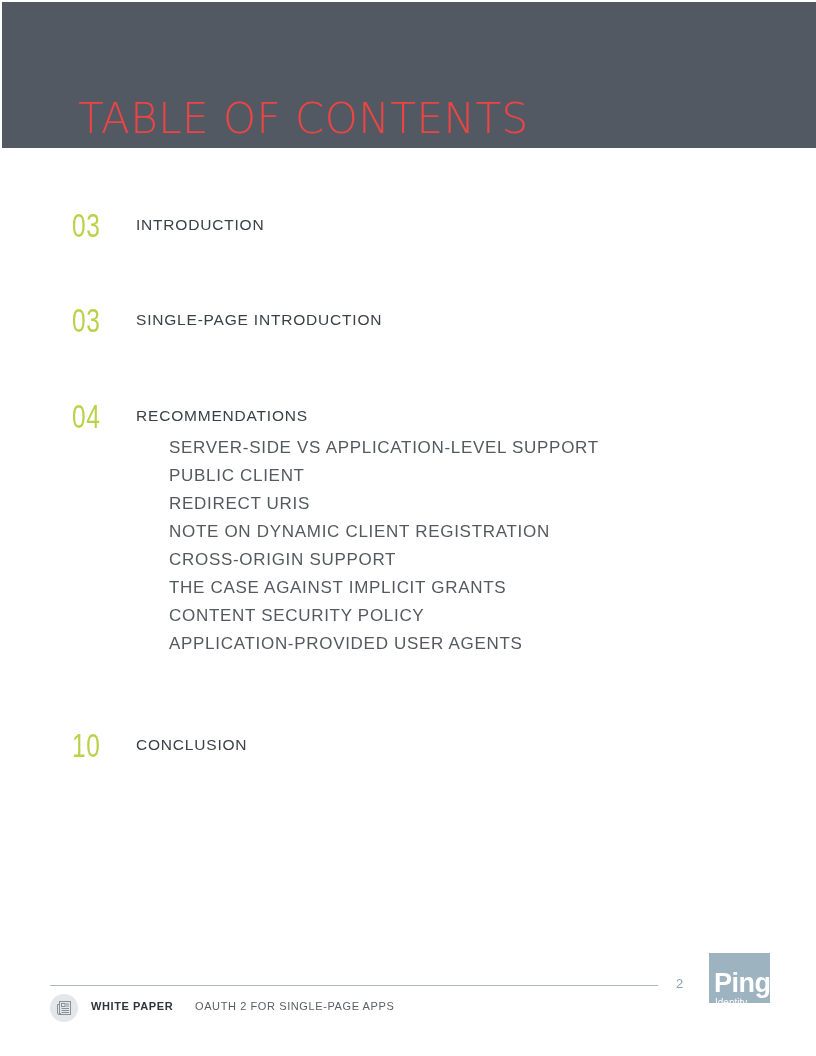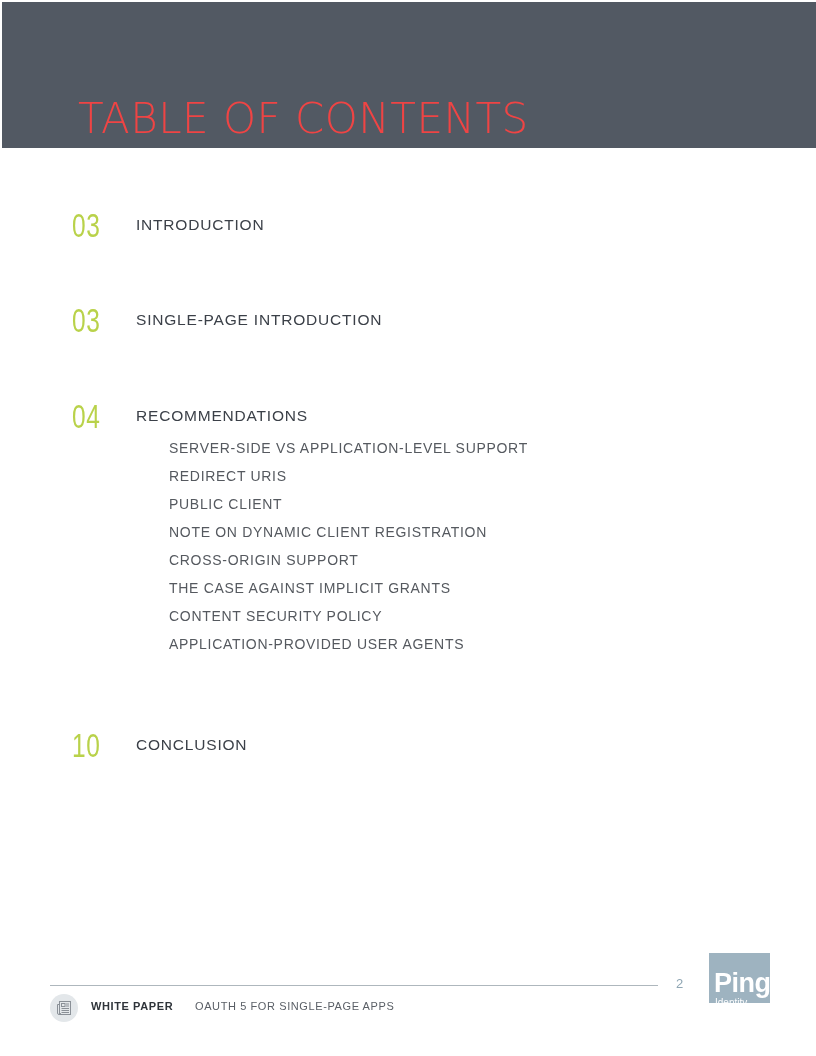--- a/index.html
+++ b/index.html
@@ -22,21 +22,21 @@
       position: absolute; left: 72px; font-family: "Liberation Sans Narrow", "Liberation Sans", sans-serif;
       font-size: 34px; color: #b9d24a; line-height: 40px; transform: scaleX(0.72);
       transform-origin: left center; letter-spacing: 1px;
     }
     .toc-label {
       position: absolute; left: 136px; font-size: 15.5px; color: #3b4048;
       letter-spacing: 0.8px; line-height: 20px; font-weight: 500;
     }
     .sub-list { position: absolute; left: 169px; top: 437px; margin: 0; padding: 0; list-style: none; }
     .sub-item {
-      height: 28px; line-height: 22px; font-size: 14px; color: #55595f;
+      height: 28px; line-height: 22px; font-size: 17px; color: #55595f;
       letter-spacing: 0.7px;
     }
     .footer-rule {
       position: absolute; left: 50px; top: 985px; width: 608px; height: 1px; background: #aeb7bd;
     }
     .page-number {
       position: absolute; left: 676px; top: 976px; font-size: 13px; color: #8fa6b3;
     }
     .ping-logo {
       position: absolute; left: 709px; top: 953px; width: 61px; height: 50px; background: #9eb3c0;
@@ -79,22 +79,22 @@
     <span class="toc-label" style="top:10px;">SINGLE-PAGE INTRODUCTION</span>
   </div>
 
   <div class="toc-entry" style="top:396px;">
     <span class="toc-num" style="top:0;">04</span>
     <span class="toc-label" style="top:10px;">RECOMMENDATIONS</span>
   </div>
 
   <ul class="sub-list">
     <li class="sub-item">SERVER-SIDE VS APPLICATION-LEVEL SUPPORT</li>
+    <li class="sub-item">PUBLIC CLIENT</li>
     <li class="sub-item">REDIRECT URIS</li>
-    <li class="sub-item">PUBLIC CLIENT</li>
     <li class="sub-item">NOTE ON DYNAMIC CLIENT REGISTRATION</li>
     <li class="sub-item">CROSS-ORIGIN SUPPORT</li>
     <li class="sub-item">THE CASE AGAINST IMPLICIT GRANTS</li>
     <li class="sub-item">CONTENT SECURITY POLICY</li>
     <li class="sub-item">APPLICATION-PROVIDED USER AGENTS</li>
   </ul>
 
   <div class="toc-entry" style="top:725px;">
     <span class="toc-num" style="top:0;">10</span>
     <span class="toc-label" style="top:10px;">CONCLUSION</span>
@@ -116,14 +116,14 @@
       <path d="M3.5 4.5 H1.5 V13 a1.5 1.5 0 0 0 3 0"></path>
       <rect x="5.5" y="3.5" width="3.5" height="3"></rect>
       <line x1="10" y1="4" x2="13" y2="4"></line>
       <line x1="10" y1="6" x2="13" y2="6"></line>
       <line x1="5.5" y1="8.5" x2="13" y2="8.5"></line>
       <line x1="5.5" y1="10.5" x2="13" y2="10.5"></line>
       <line x1="5.5" y1="12.5" x2="13" y2="12.5"></line>
     </svg>
   </div>
   <span class="footer-type">WHITE PAPER</span>
-  <span class="footer-title">OAUTH 5 FOR SINGLE-PAGE APPS</span>
+  <span class="footer-title">OAUTH 2 FOR SINGLE-PAGE APPS</span>
 </div>
 
 </body></html>

